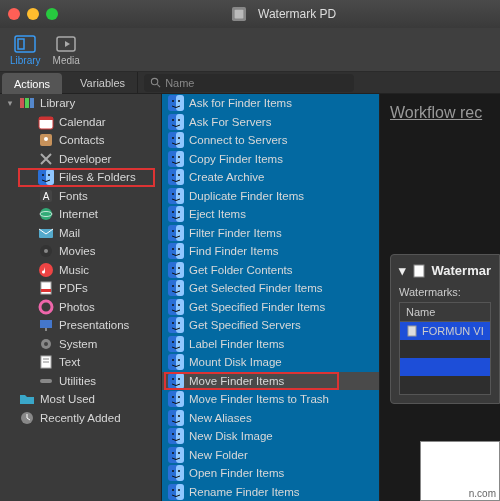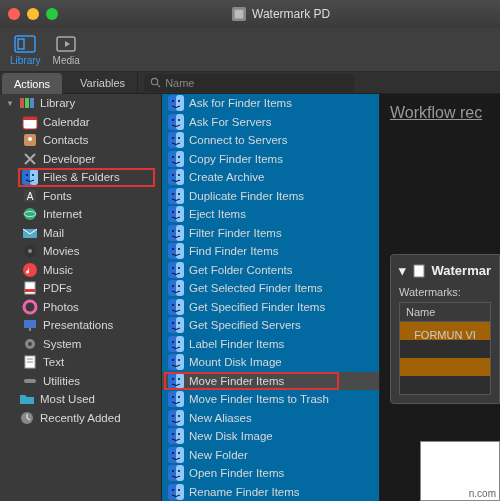--- a/index.html
+++ b/index.html
@@ -5,21 +5,21 @@
   * { margin: 0; padding: 0; box-sizing: border-box; font-family: -apple-system, "Helvetica Neue", Arial, sans-serif; }
   body { background: #2a2a2a; color: #ccc; font-size: 12px; width: 500px; height: 501px; overflow: hidden; }
   .window { width: 500px; height: 501px; background: #3a3a3a; display: flex; flex-direction: column; }
 
   .titlebar { height: 28px; background: linear-gradient(#4a4a4a,#3a3a3a); display: flex; align-items: center; padding: 0 8px; position: relative; }
   .traffic { display: flex; gap: 7px; }
   .tl { width: 12px; height: 12px; border-radius: 50%; }
   .tl.red { background: #ff5f56; }
   .tl.yellow { background: #ffbd2e; }
   .tl.green { background: #27c93f; }
-  .title-center { position: absolute; left: 50%; transform: translateX(-18px); display: flex; align-items: flex-start; gap: 6px; color: #ddd; font-size: 12px; }
+  .title-center { position: absolute; left: 50%; transform: translateX(-18px); display: flex; align-items: flex-start; gap: 12px; color: #ddd; font-size: 12px; }
   .title-center svg { width: 14px; height: 14px; }
 
   .toolbar { height: 44px; background: #3f3f3f; display: flex; align-items: center; padding: 4px 10px 2px; gap: 12px; border-bottom: 1px solid #2a2a2a; }
   .tbbtn { display: flex; flex-direction: column; align-items: center; gap: 2px; font-size: 10px; color: #bbb; cursor: pointer; }
   .tbbtn.active { color: #3a9bf4; }
   .tbbtn svg { width: 22px; height: 18px; }
 
   .tabsrow { height: 22px; background: #303030; display: flex; align-items: stretch; border-bottom: 1px solid #222; }
   .tab { padding: 3px 12px; font-size: 11px; color: #ccc; display: flex; align-items: center; cursor: pointer; border-right: 1px solid #222; }
   .tab.active { background: #555; color: #fff; border-radius: 4px 4px 0 0; margin: 1px 6px -1px 2px; border-right: none; }
@@ -29,34 +29,34 @@
   .body { flex: 1; display: flex; overflow: hidden; }
 
   .col { overflow-y: auto; }
   .col.left { width: 162px; background: #3a3a3a; border-right: 1px solid #222; }
   .col.mid { width: 218px; background: #0369a1; border-right: 1px solid #222; }
   .col.right { flex: 1; background: #1a1a1a; position: relative; }
 
   .row { display: flex; align-items: center; height: 18.5px; padding: 0 6px; gap: 5px; cursor: pointer; white-space: nowrap; color: #d8d8d8; font-size: 11.5px; }
   .row .disc { color: #999; font-size: 9px; width: 8px; display: inline-block; text-align: center; }
   .row .ic { width: 16px; height: 16px; display: flex; align-items: center; justify-content: center; flex-shrink: 0; }
-  .row.indent { padding-left: 22px; }
+  .row.indent { padding-left: 38px; }
   .hl { position: relative; }
   .hl::after { content: ""; position: absolute; left: 18px; right: 6px; top: 0; bottom: 0; border: 2px solid #d33; pointer-events: none; }
   .hl2 { position: relative; background: #4a4a4a; }
   .hl2::after { content: ""; position: absolute; left: 2px; right: 40px; top: 0; bottom: 0; border: 2px solid #d33; pointer-events: none; }
 
   .right-top { padding: 10px; color: #999; font-size: 16px; text-decoration: underline; }
   .panel { position: absolute; top: 160px; left: 10px; right: 0; background: #3a3a3a; border: 1px solid #555; padding: 8px; border-radius: 4px 0 0 4px; }
   .panel-title { display: flex; align-items: center; gap: 6px; font-size: 13px; font-weight: 600; color: #eee; margin-bottom: 8px; }
   .panel-sub { font-size: 11px; color: #ccc; margin-bottom: 4px; margin-top: 8px; }
   .tbl { border: 1px solid #555; background: #2e2e2e; }
   .tbl-h { background: #3a3a3a; padding: 3px 6px; font-size: 11px; border-bottom: 1px solid #555; }
   .tbl-r { padding: 3px 6px; font-size: 11px; display: flex; align-items: center; gap: 4px; height: 18px; }
-  .tbl-r.sel { background: #a16207; flex-direction: column; }
+  .tbl-r.sel { background: #1d4ed8; }
   .doc { position: absolute; bottom: 0; right: 0; left: 40px; height: 60px; background: #fff; border: 1px solid #888; }
 
   .wm { color: #666; font-size: 10px; }
 
   
   .ic svg { width: 16px; height: 16px; }
 </style>
 </head>
 <body>
 

